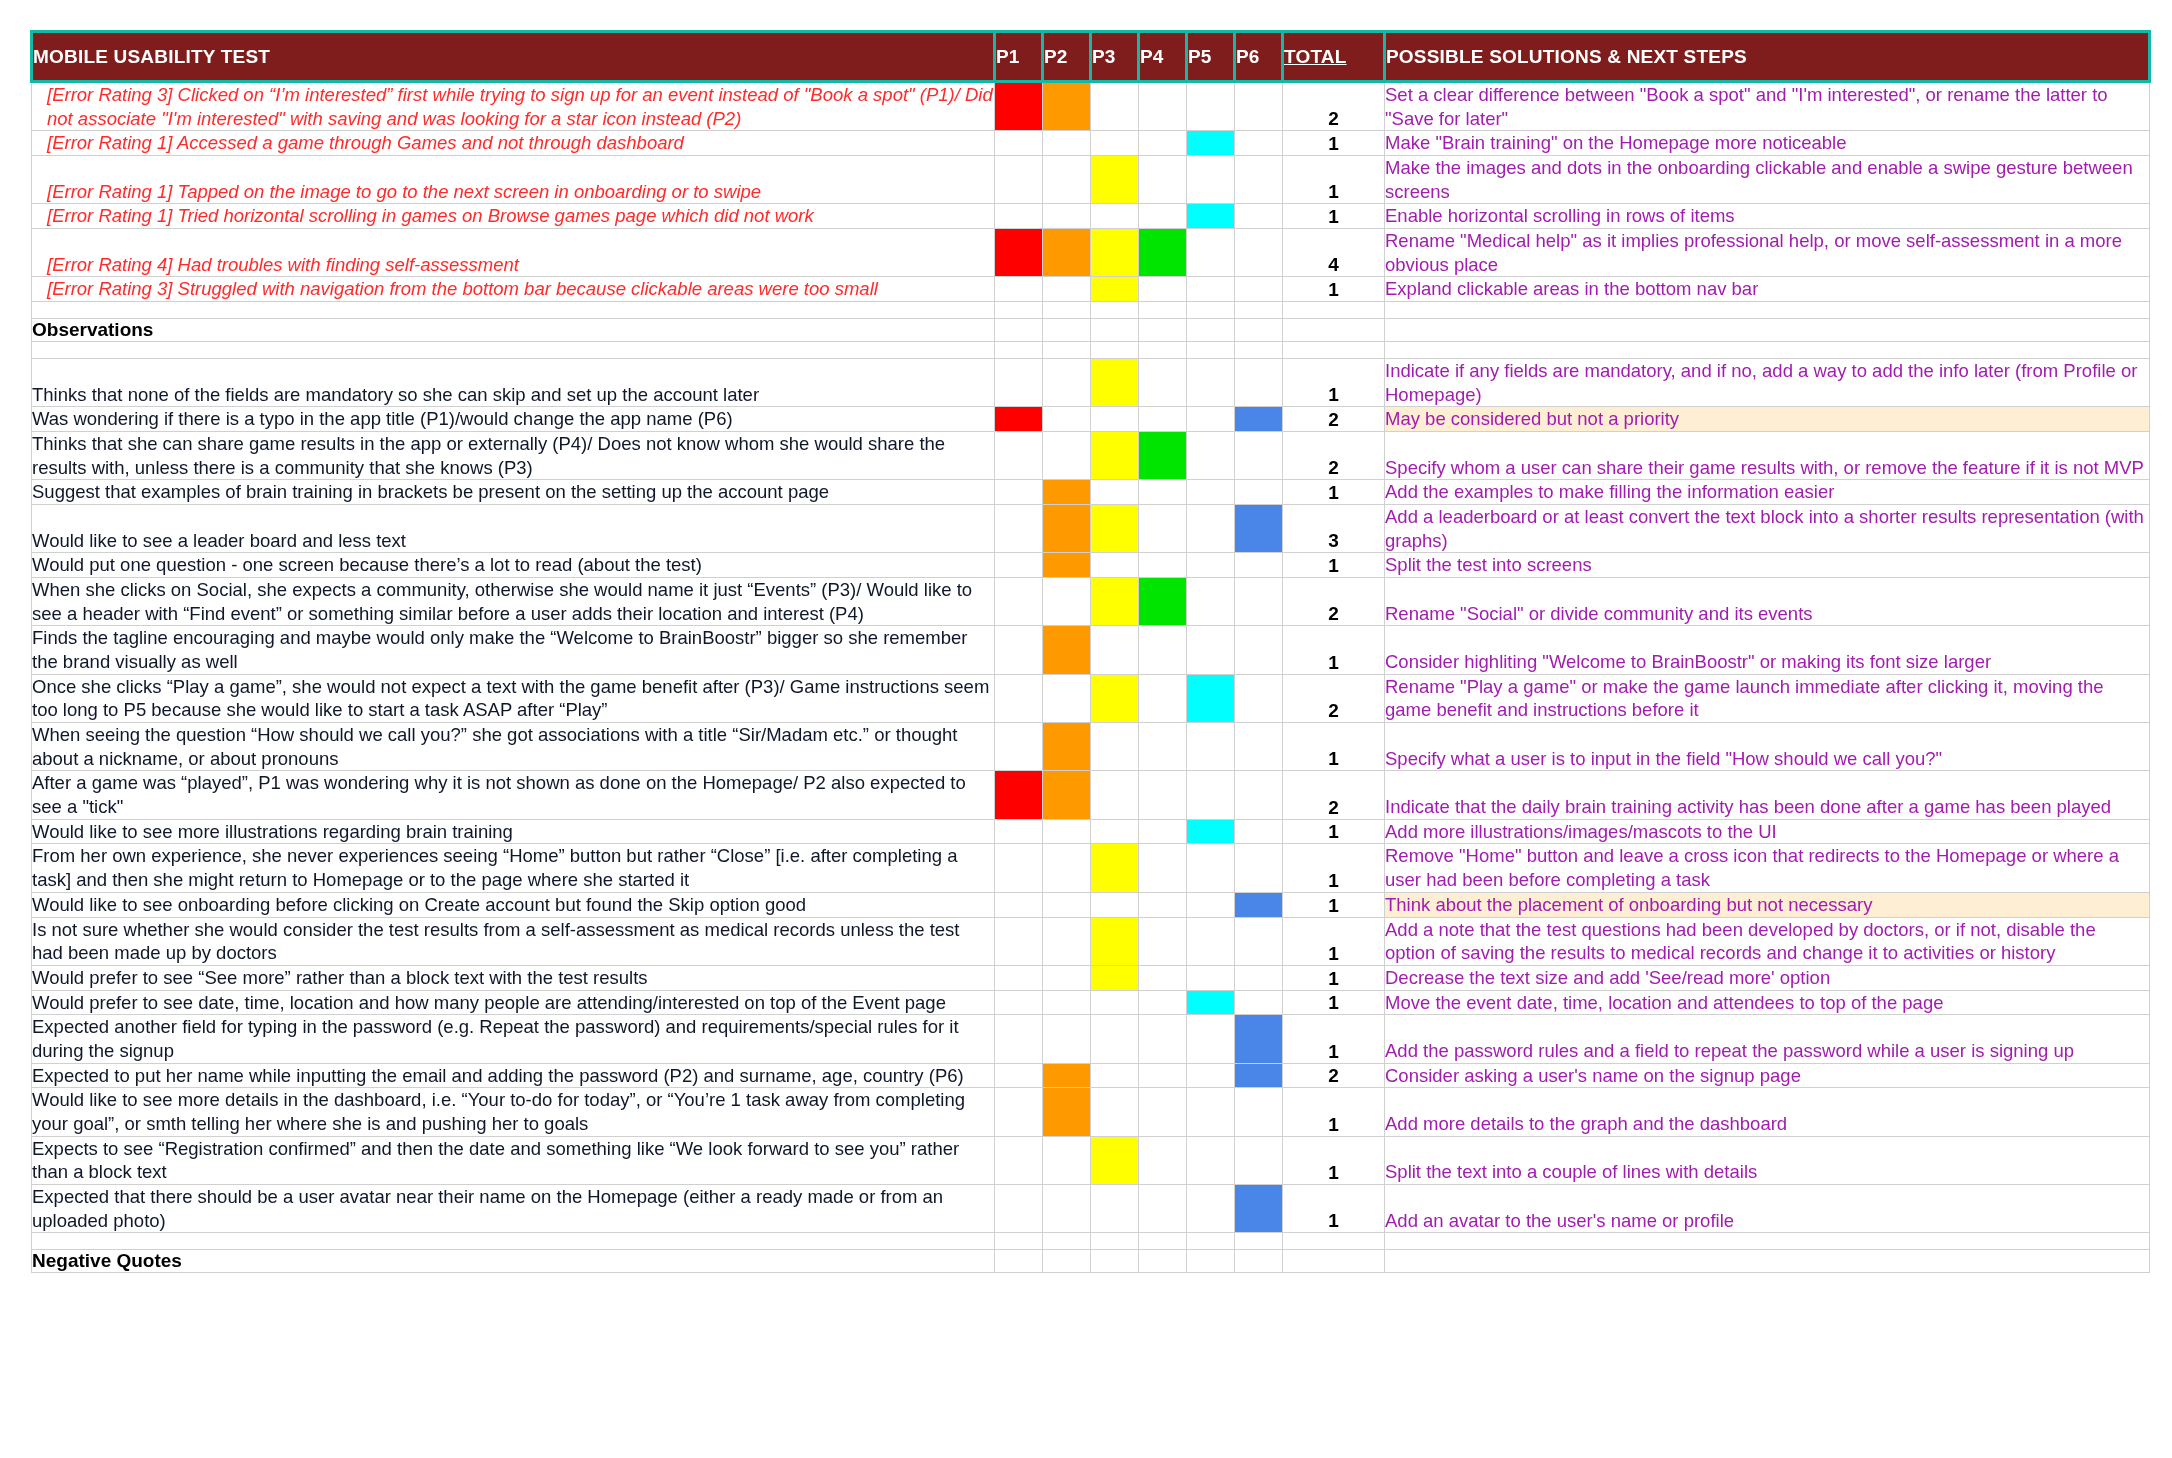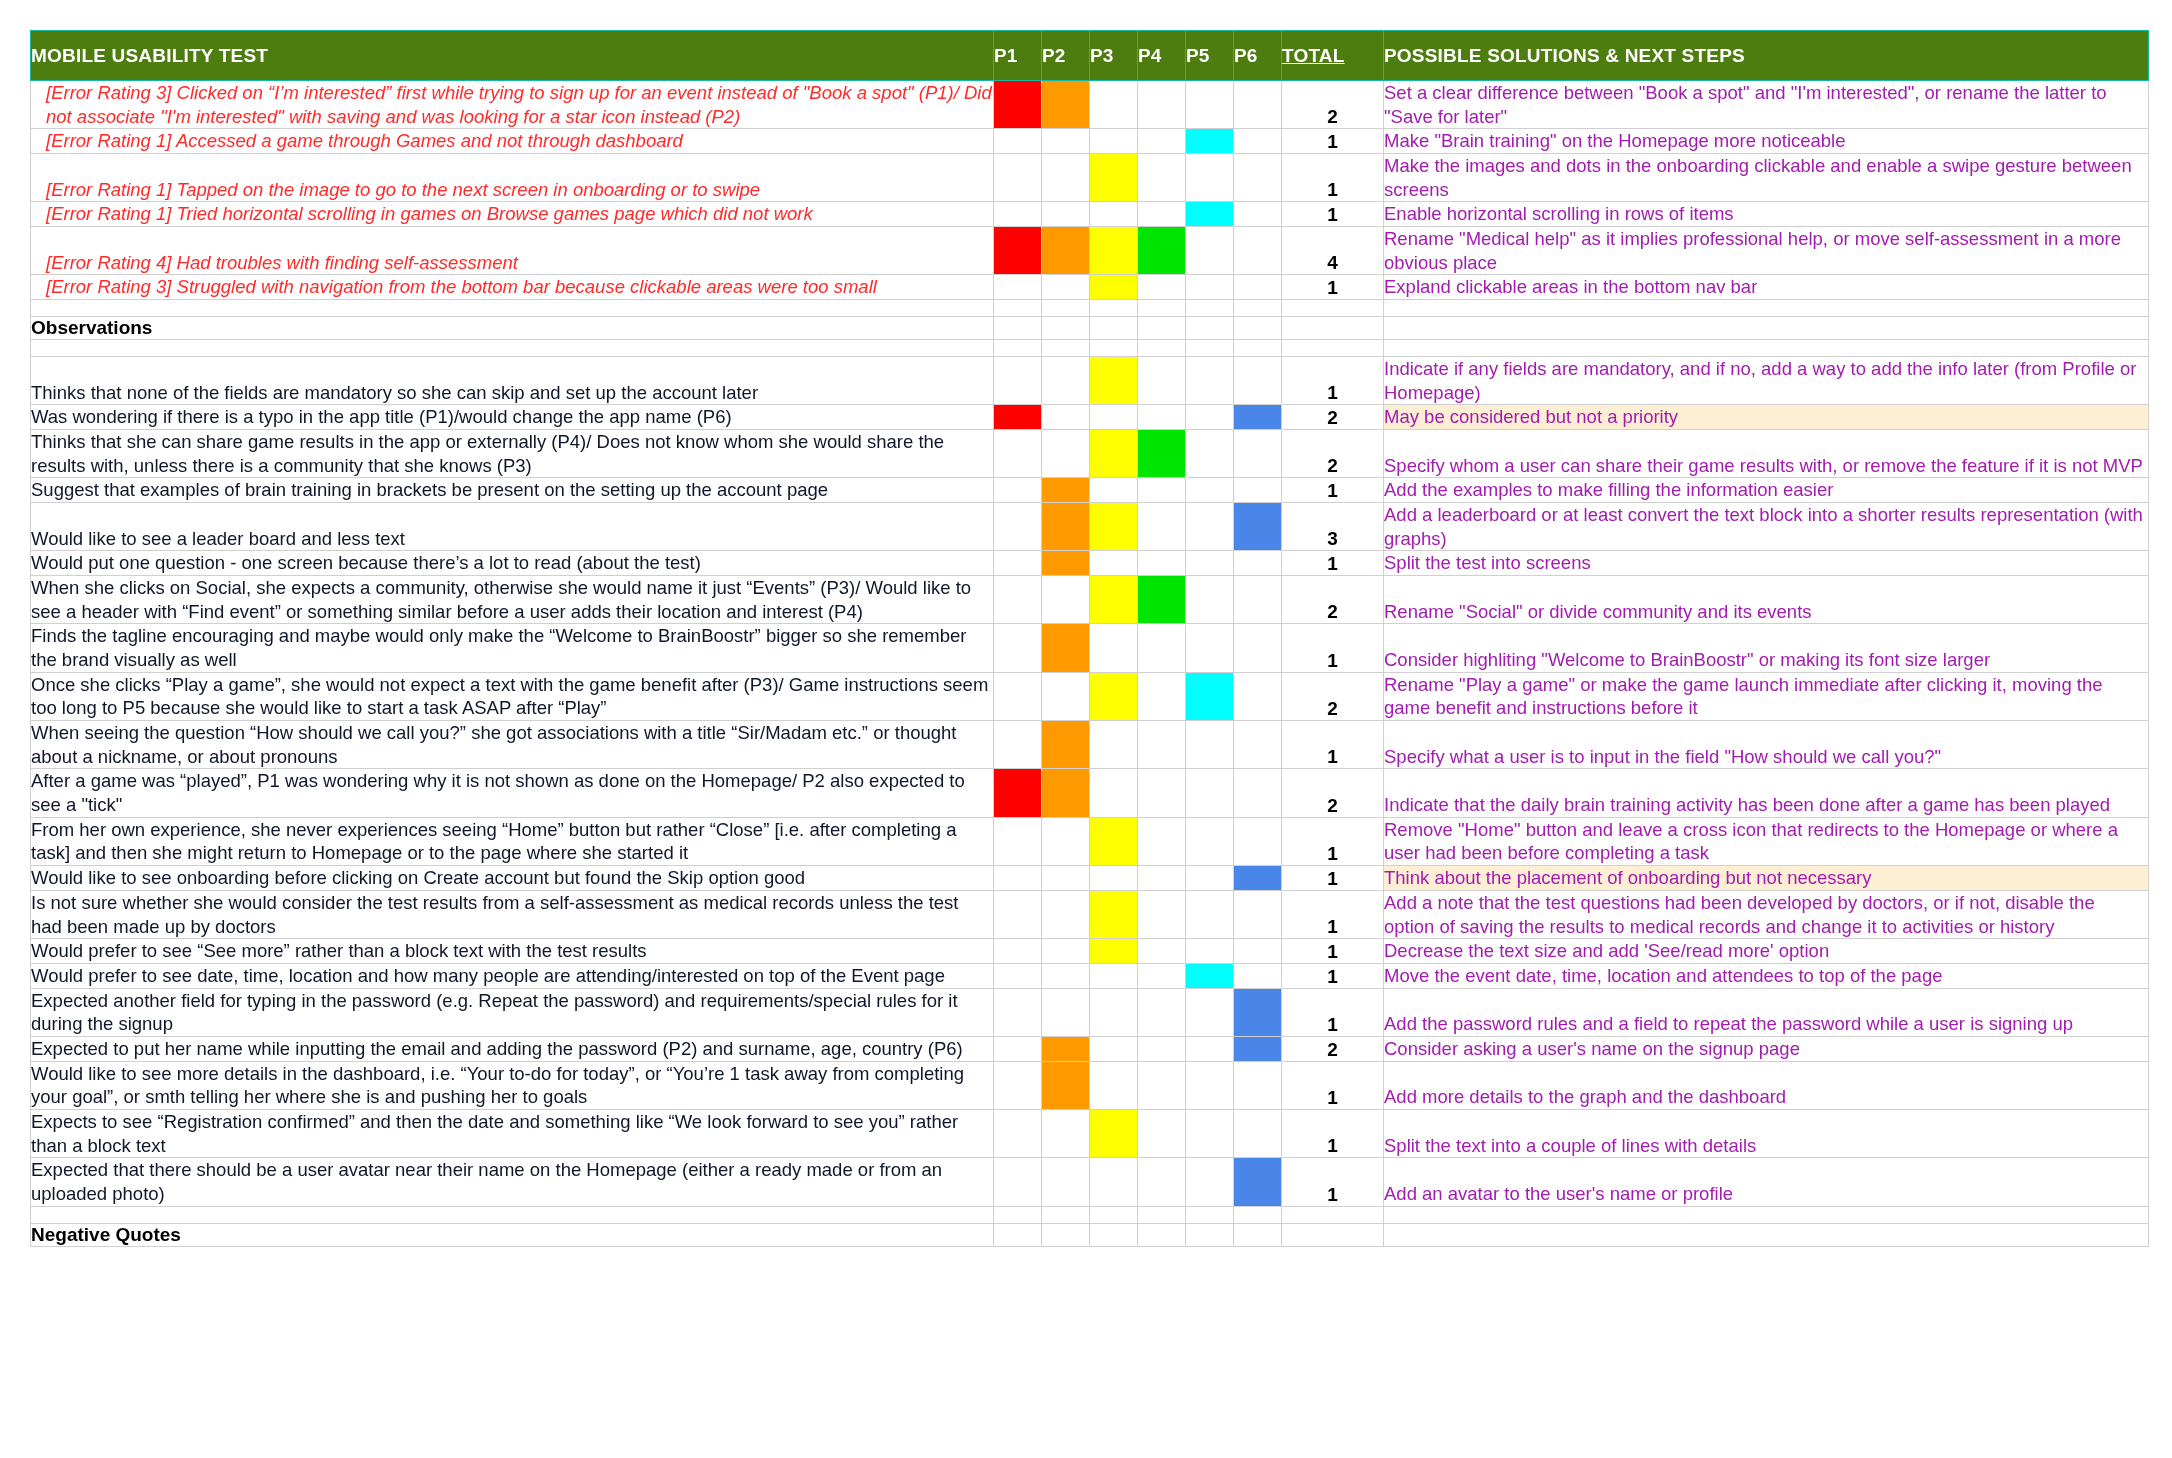--- a/index.html
+++ b/index.html
@@ -25,25 +25,25 @@
   }
   table.sheet td, table.sheet th {
     border: 1px solid #d0d0d0;
     padding: 0;
     vertical-align: bottom;
     box-sizing: border-box;
   }
 
   
   tr.header-row th {
-    background: #4d7c0f;
+    background: #7f1d1d;
     color: #ffffff;
     font-weight: bold;
     height: 50px;
-    border: 1px solid #14b8a6;
+    border: 3px solid #14b8a6;
     vertical-align: middle;
     font-size: 19px;
     letter-spacing: .2px;
   }
   th.h-title { text-align: left; padding-left: 12px; }
   th.h-p {
     color: #000000;
     text-align: left;
     font-size: 19.5px;
     border-left: 1px solid #ffffff;
@@ -347,20 +347,31 @@
           <td class="mark f-p1"></td>
           <td class="mark f-p2"></td>
           <td class="mark"></td>
           <td class="mark"></td>
           <td class="mark"></td>
           <td class="mark"></td>
           <td class="total">2</td>
           <td class="sol">Indicate that the daily brain training activity has been done after a game has been played</td>
         </tr>
         <tr>
+          <td class="desc">Would like to see more illustrations regarding brain training</td>
+          <td class="mark"></td>
+          <td class="mark"></td>
+          <td class="mark"></td>
+          <td class="mark"></td>
+          <td class="mark f-p5"></td>
+          <td class="mark"></td>
+          <td class="total">1</td>
+          <td class="sol">Add more illustrations/images/mascots to the UI</td>
+        </tr>
+        <tr>
           <td class="desc">From her own experience, she never experiences seeing “Home” button but rather “Close” [i.e. after completing a task] and then she might return to Homepage or to the page where she started it</td>
           <td class="mark"></td>
           <td class="mark"></td>
           <td class="mark f-p3"></td>
           <td class="mark"></td>
           <td class="mark"></td>
           <td class="mark"></td>
           <td class="total">1</td>
           <td class="sol">Remove "Home" button and leave a cross icon that redirects to the Homepage or where a user had been before completing a task</td>
         </tr>

